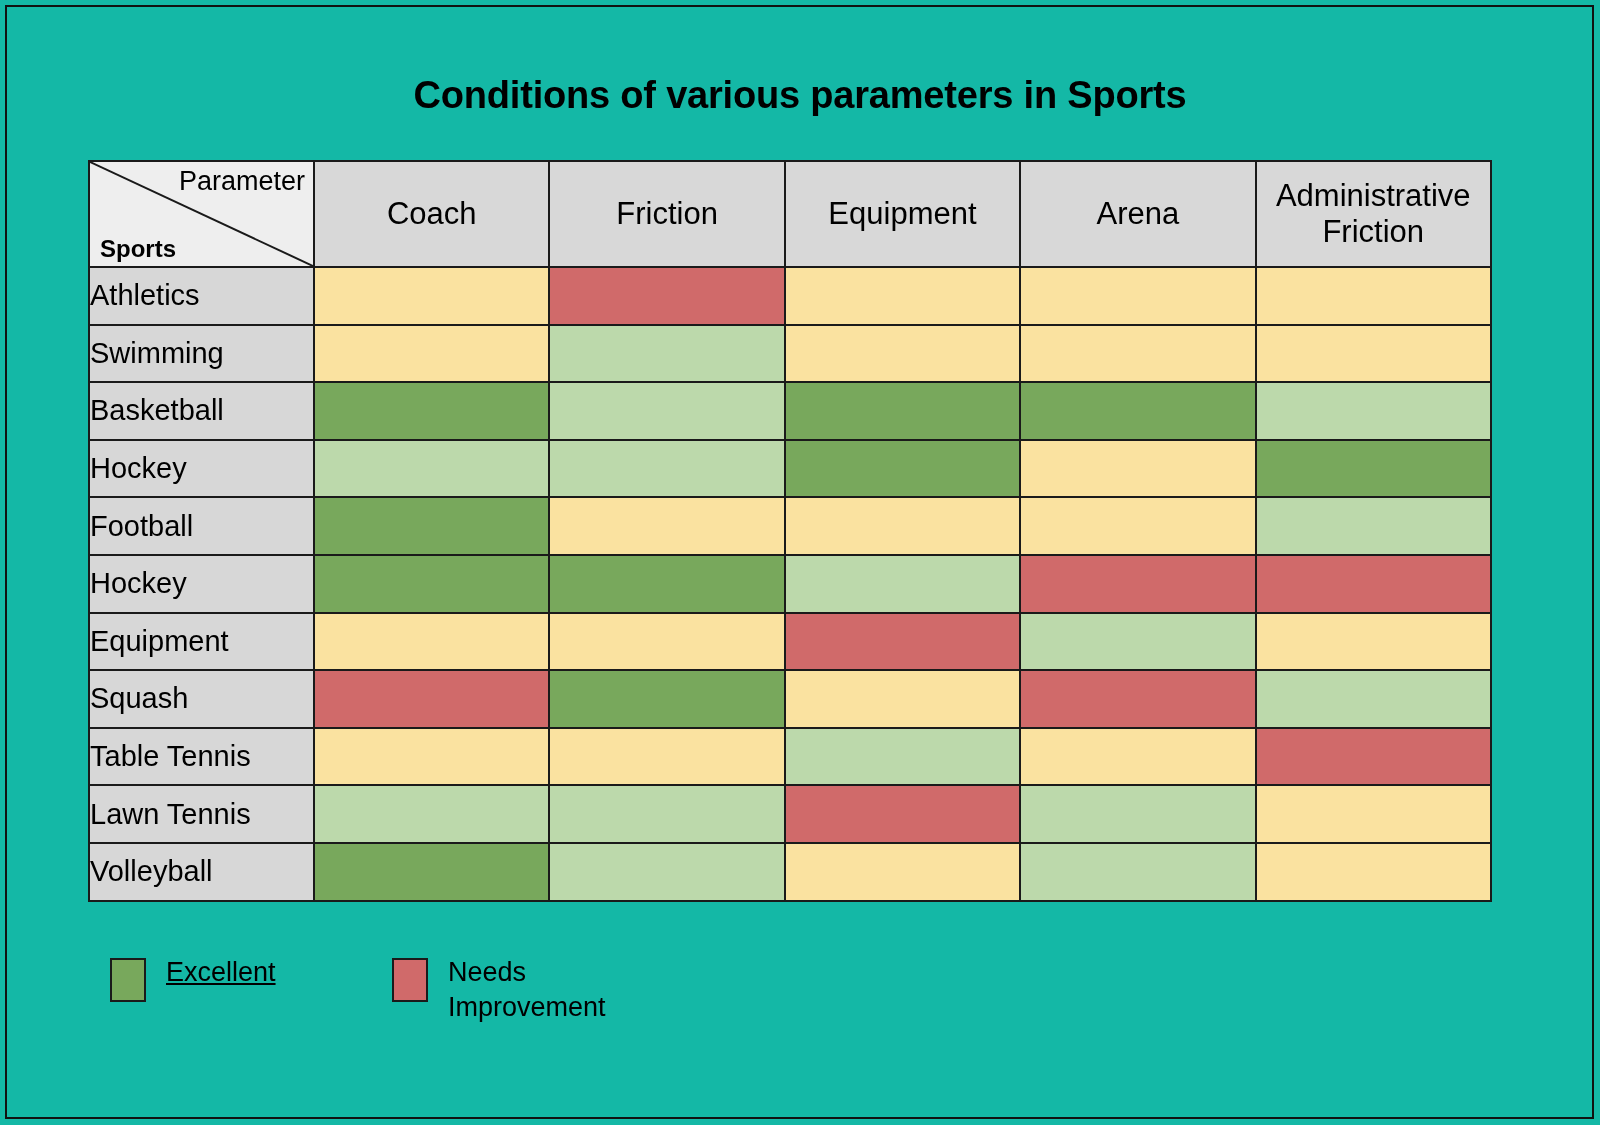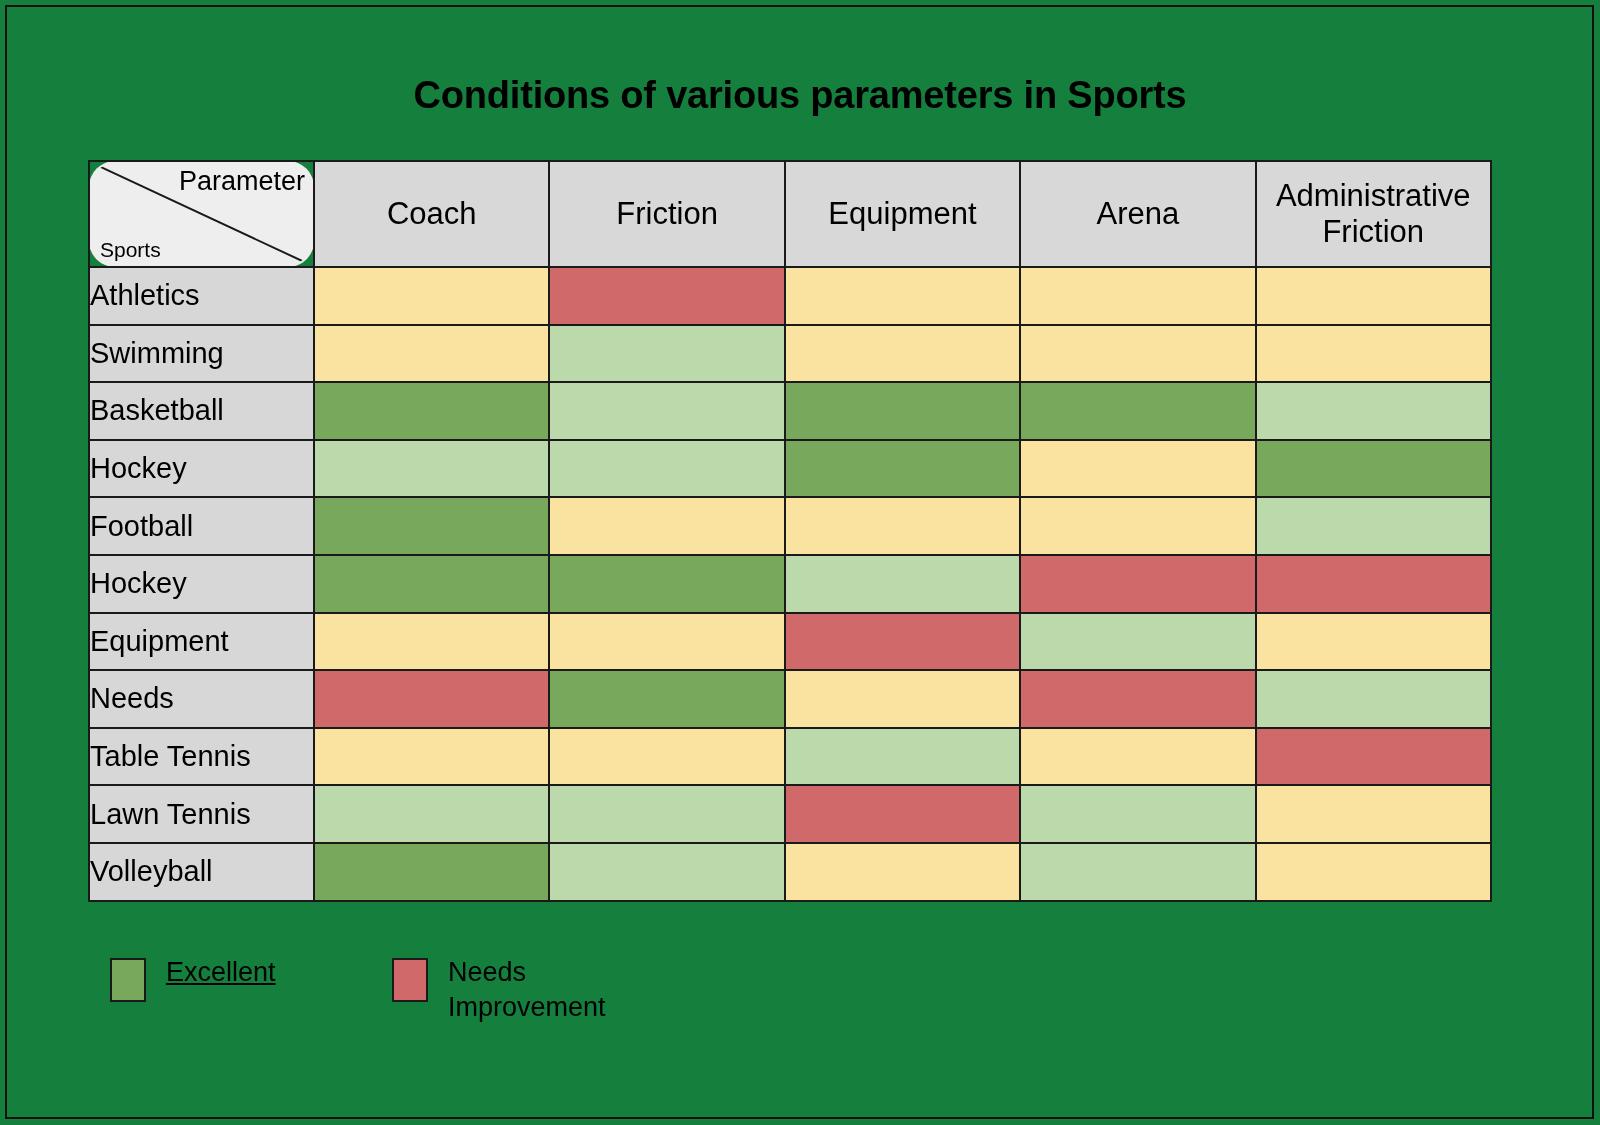--- a/index.html
+++ b/index.html
@@ -11,21 +11,21 @@
     width: 1600px;
     height: 1125px;
     font-family: "Liberation Sans", sans-serif;
     -webkit-font-smoothing: antialiased;
   }
   #page {
     position: relative;
     width: 1600px;
     height: 1125px;
     box-sizing: border-box;
-    background: #15803d;
+    background: #14b8a6;
     overflow: hidden;
   }
   
   #page-frame {
     position: absolute;
     left: 5px;
     top: 5px;
     width: 1589px;
     height: 1114px;
     box-sizing: border-box;
@@ -64,42 +64,41 @@
   
   col.c-rowhead { width: 225px; }
   col.c-param   { width: 235.4px; }
 
   th.corner-cell {
     position: relative;
     height: 104px;
     background: #eeeeee;
     vertical-align: top;
     overflow: hidden;
-    border-radius: 26px;
   }
   th.corner-cell .diag {
     position: absolute;
     left: 0; top: 0;
     width: 100%; height: 100%;
   }
   th.corner-cell .corner-param {
     position: absolute;
     right: 8px;
     top: 5px;
     font-size: 27px;
     font-weight: normal;
     color: #000;
     line-height: 1.05;
   }
   th.corner-cell .corner-sports {
     position: absolute;
     left: 10px;
     bottom: 5px;
-    font-size: 21px;
-    font-weight: normal;
+    font-size: 24px;
+    font-weight: bold;
     color: #000;
     line-height: 1.05;
   }
 
   th.col-head {
     background: #d8d8d8;
     height: 104px;
     text-align: center;
     vertical-align: middle;
     font-size: 31px;
@@ -255,21 +254,21 @@
         </tr>
         <tr>
           <td class="row-head">Equipment</td>
           <td class="cell satis"></td>
           <td class="cell satis"></td>
           <td class="cell needs"></td>
           <td class="cell good"></td>
           <td class="cell satis"></td>
         </tr>
         <tr>
-          <td class="row-head">Needs</td>
+          <td class="row-head">Squash</td>
           <td class="cell needs"></td>
           <td class="cell excellent"></td>
           <td class="cell satis"></td>
           <td class="cell needs"></td>
           <td class="cell good"></td>
         </tr>
         <tr>
           <td class="row-head">Table Tennis</td>
           <td class="cell satis"></td>
           <td class="cell satis"></td>

